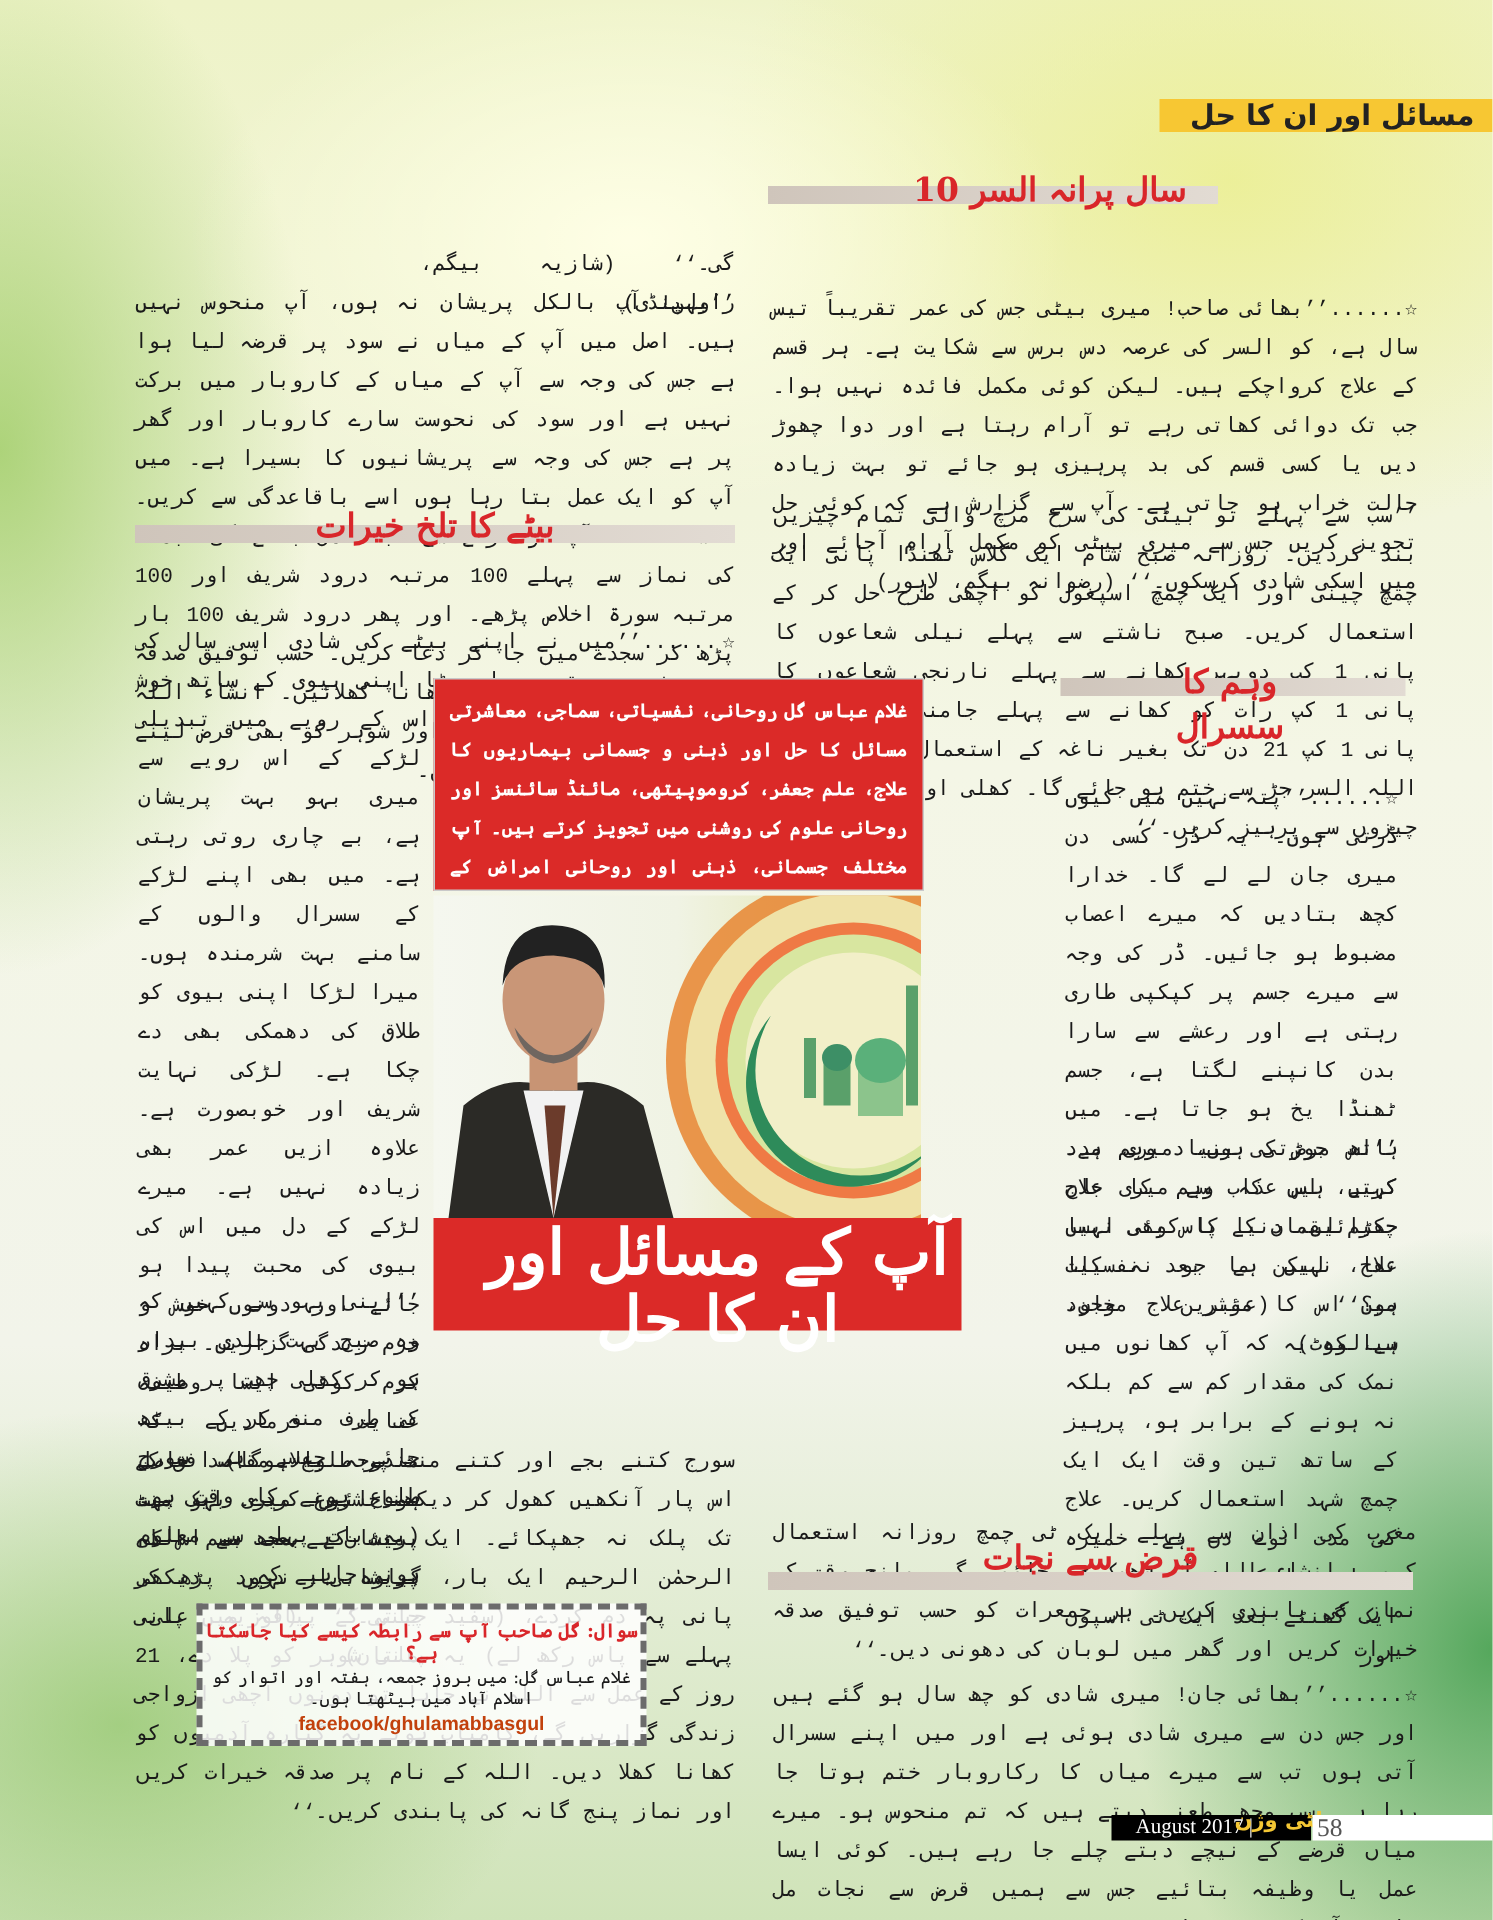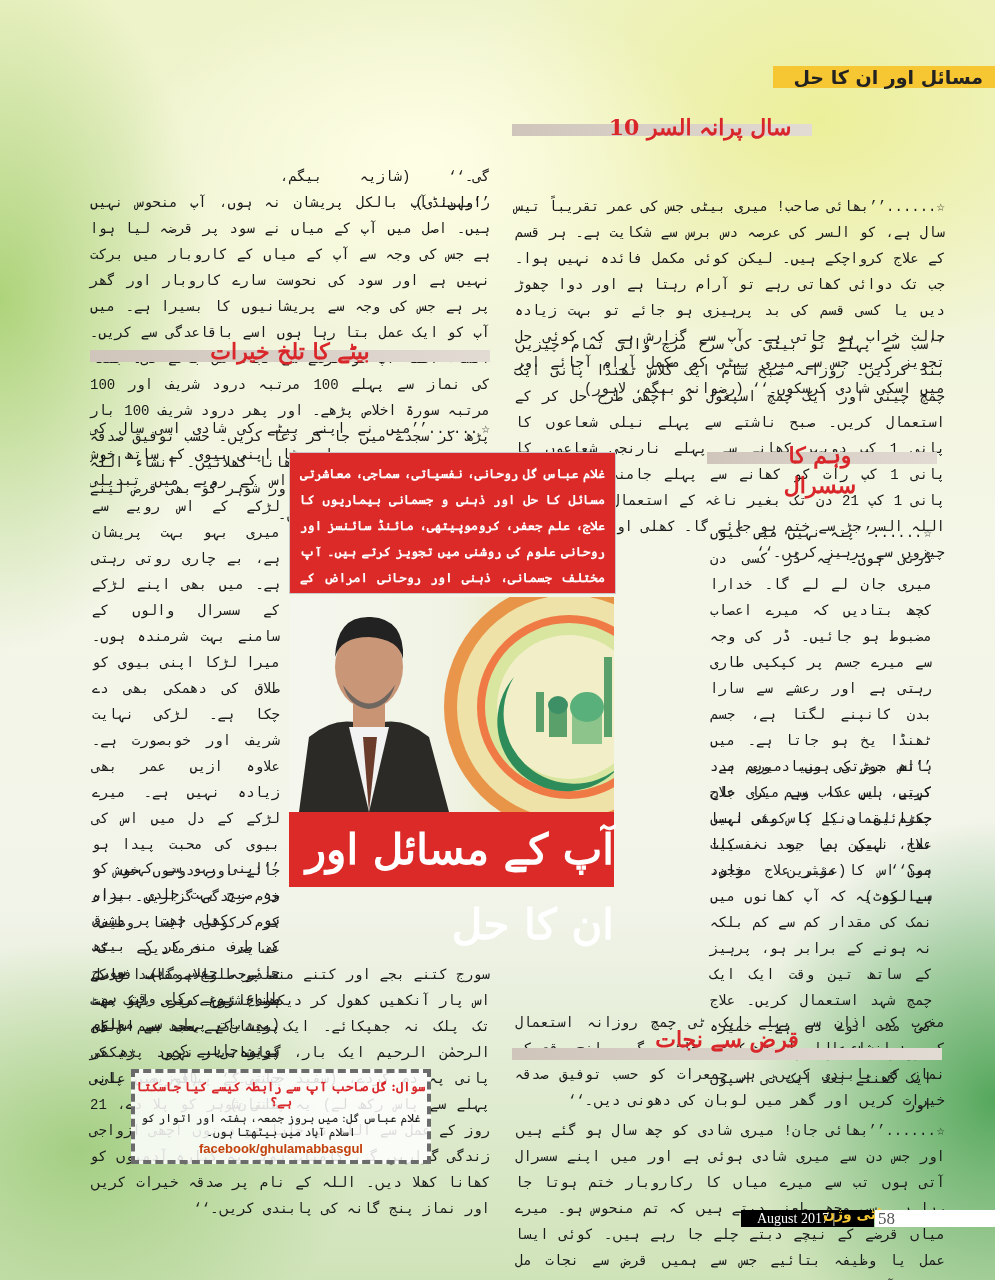--- a/index.html
+++ b/index.html
@@ -45,21 +45,21 @@
   .red-box .email {
     font-family: "Liberation Serif", serif; font-size: 18px; text-align: center; margin-top: 2px;
   }
   .photo-panel {
     position: absolute; left: 289px; top: 597px; width: 325px; height: 215px;
     background: linear-gradient(90deg, #f5f7ef 0%, #f0f3e4 50%, #dfe2a0 100%); overflow: hidden;
   }
   .title-banner {
     position: absolute; left: 289px; top: 812px; width: 325px; height: 75px;
     background: #db2a28; color: #fff; font-family: "DejaVu Serif", serif;
-    font-size: 42px; font-weight: bold; text-align: right; line-height: 75px; direction: rtl;
+    font-size: 42px; font-weight: bold; text-align: center; line-height: 45px; direction: rtl; padding-left: 27px;
   }
   .contact-box {
     position: absolute; left: 131px; top: 1069px; width: 300px; height: 95px;
     border: 4px dashed #6b6b6b; box-sizing: border-box; background: rgba(255,255,255,0.85);
     text-align: center;
   }
   .contact-box .q { color: #d9262a; font-weight: bold; font-size: 12.5px; direction: rtl; margin-top: 6px; font-family: "DejaVu Serif", serif; }
   .contact-box .l { color: #1a1a1a; font-size: 11.5px; direction: rtl; margin-top: 2px; font-family: "DejaVu Serif", serif; }
   .contact-box .fb { font-family: "Liberation Sans", sans-serif; font-weight: bold; font-size: 13px; color: #c2410c; margin-top: 2px; }
   .footer-bar {

